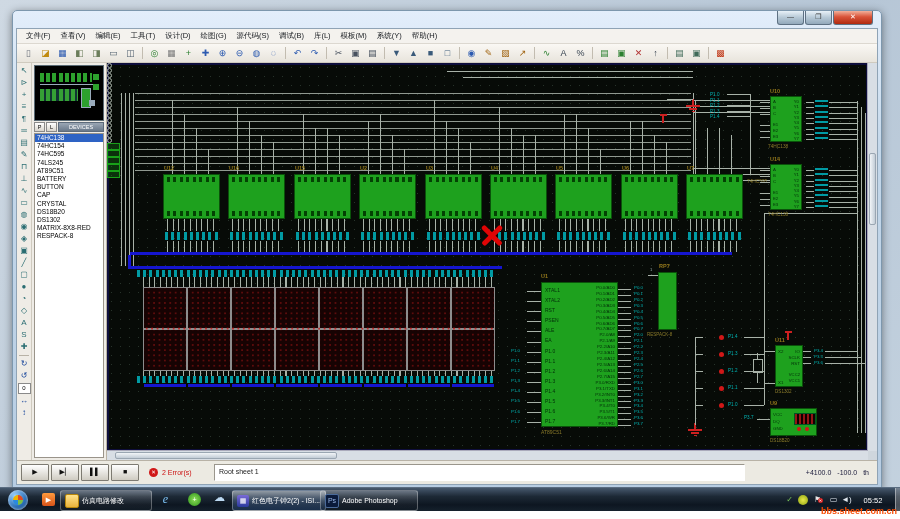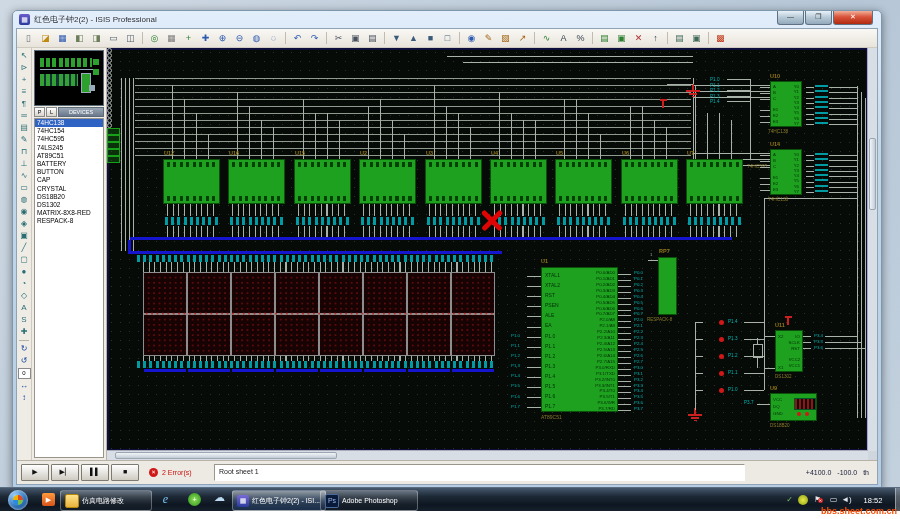--- a/index.html
+++ b/index.html
@@ -89,31 +89,41 @@
   .tray-ic{position:absolute;top:6px;width:11px;height:11px;font-size:8px;line-height:11px;text-align:center;color:#dfe6ee;}
   #strip{position:absolute;left:0;top:511px;width:900px;height:8px;background:#fff;}
   #watermark{position:absolute;right:3px;top:506px;font-size:9px;font-weight:bold;color:#f84a00;}
 </style>
 </head>
 <body>
 
 <div id="root">
 
   <div id="window">
-    <div id="titlebar">
-      <div id="title-icon">▦</div>
-      <div id="title-text">红色电子钟2(2) - ISIS Professional</div>
-    </div>
     <div id="win-btns">
       <div class="wbtn min">—</div>
       <div class="wbtn max">❐</div>
       <div class="wbtn close">✕</div>
     </div>
 
     <div id="win-body">
+      <div id="menubar">
+          <div class="menu-item" style="">文件(F)</div>
+          <div class="menu-item" style="">查看(V)</div>
+          <div class="menu-item" style="">编辑(E)</div>
+          <div class="menu-item" style="">工具(T)</div>
+          <div class="menu-item" style="">设计(D)</div>
+          <div class="menu-item" style="">绘图(G)</div>
+          <div class="menu-item" style="">源代码(S)</div>
+          <div class="menu-item" style="">调试(B)</div>
+          <div class="menu-item" style="">库(L)</div>
+          <div class="menu-item" style="">模板(M)</div>
+          <div class="menu-item" style="">系统(Y)</div>
+          <div class="menu-item" style="">帮助(H)</div>
+        </div>
       <div id="toolbar">
           <div class="tbtn" style="color: rgb(107, 113, 123);">▯</div>
           <div class="tbtn" style="color: rgb(192, 138, 16);">◪</div>
           <div class="tbtn" style="color: rgb(44, 90, 176);">▦</div>
           <div class="tbtn" style="color: rgb(107, 125, 90);">◧</div>
           <div class="tbtn" style="color: rgb(107, 125, 90);">◨</div>
           <div class="tbtn" style="color: rgb(81, 97, 111);">▭</div>
           <div class="tbtn" style="color: rgb(81, 97, 111);">◫</div>
           <div class="tsep" style=""></div>
           <div class="tbtn" style="color: rgb(44, 128, 48);">◎</div>
@@ -731,18 +741,18 @@
     </div>
     <div class="tb-btn" style="left:320px;width:88px;">
       <span class="tb-ic" style="background:#0a1a3a;color:#9ab8e8;border:1px solid #4a6a9a;">Ps</span>
       <span>Adobe Photoshop</span>
     </div>
     <div class="tray-ic" style="left:784px;color:#7cc85a;">✓</div>
     <div class="tray-ic" style="left:798px;top:7px;width:10px;height:10px;border-radius:50%;background:radial-gradient(#e8e84a,#8aa010);"></div>
     <div class="tray-ic" style="left:812px;color:#e8e8e8;">⚑<span class="abs" style="left:6px;top:4px;width:5px;height:5px;border-radius:50%;background:#d02020;color:#fff;font-size:4px;line-height:5px;text-align:center;">✕</span></div>
     <div class="tray-ic" style="left:828px;">▭</div>
     <div class="tray-ic" style="left:841px;">◄)</div>
-    <div class="tray-ic" style="left:856px;top:7px;width:34px;font-size:7.5px;color:#fff;">18:52</div>
+    <div class="tray-ic" style="left:856px;top:7px;width:34px;font-size:7.5px;color:#fff;">05:52</div>
     <div class="abs" style="right:0;top:0;width:4px;height:24px;background:rgba(255,255,255,.25);border-left:1px solid rgba(255,255,255,.4);"></div>
   </div>
   <div id="strip"></div>
   <div id="watermark">bbs.sheet.com.cn</div>
 </div>
 
 </body></html>

